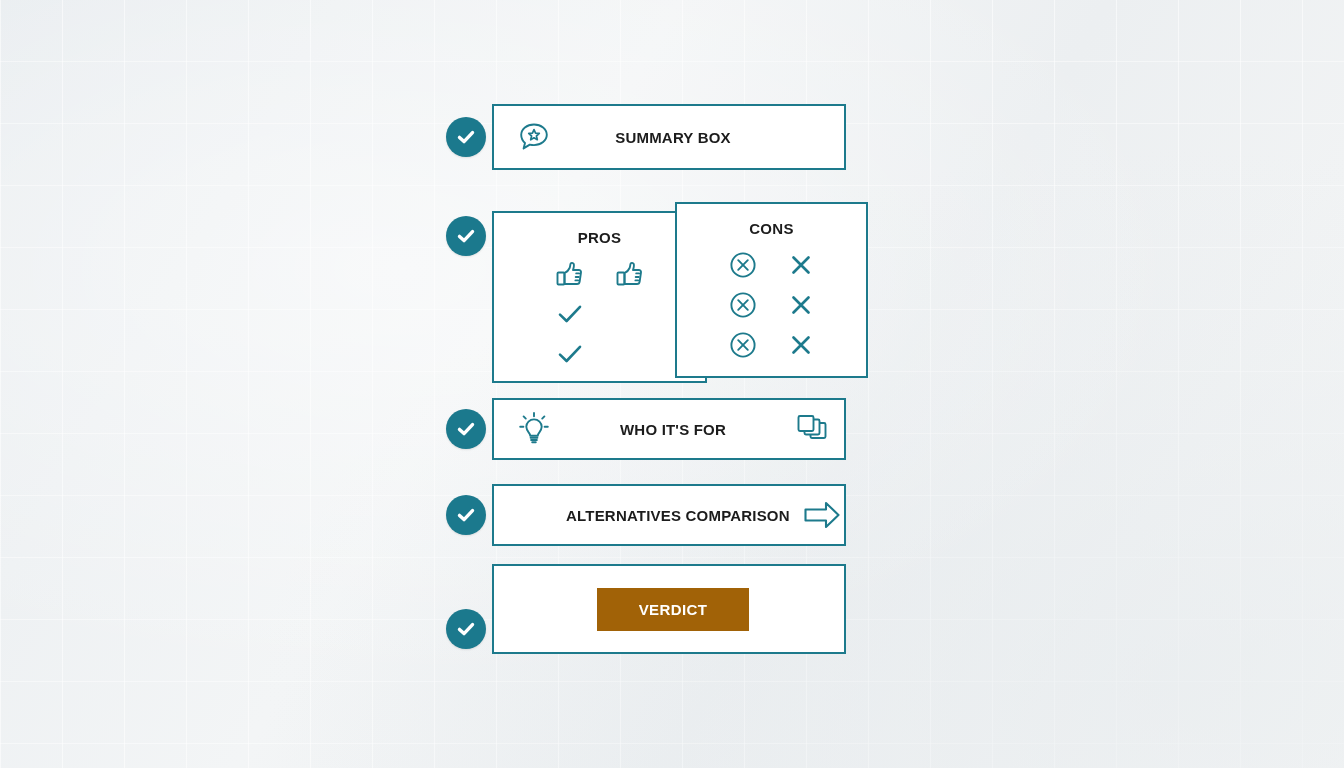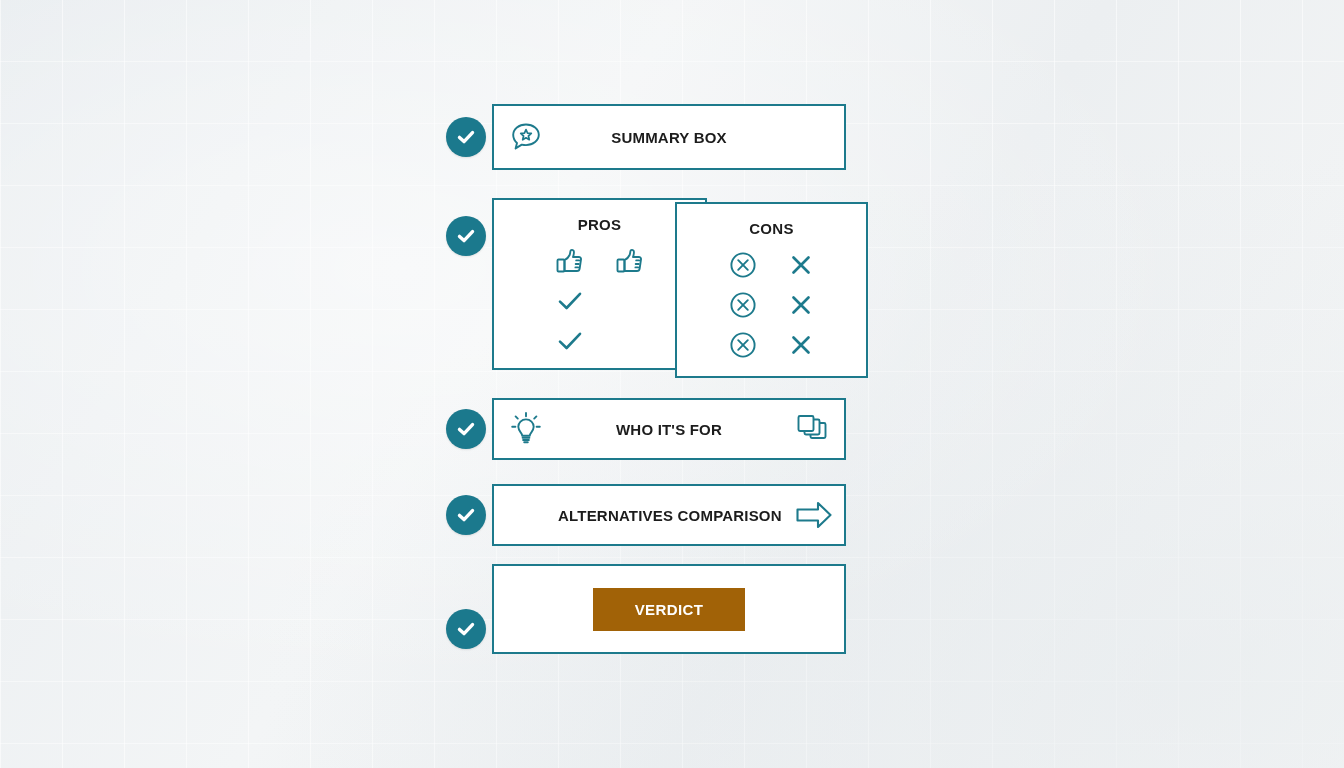--- a/index.html
+++ b/index.html
@@ -58,20 +58,21 @@
     box-shadow: 0 1px 2px rgba(0,0,0,0.10);
   }
   .badge svg { display: block; }
 
   
   .panel {
     position: absolute;
     background: #ffffff;
     border: 2px solid #1d7a8c;
     box-sizing: border-box;
+    padding-left: 8px;
   }
 
   .bar {
     left: 46px;
     width: 354px;
     display: flex;
     align-items: center;
     box-sizing: border-box;
   }
 
@@ -101,21 +102,21 @@
     top: 94px;
     width: 354px;
     height: 176px;
   }
   .pc-panel {
     position: absolute;
     background: #ffffff;
     border: 2px solid #1d7a8c;
     box-sizing: border-box;
   }
-  .pc-left  { left: 0;    top: 0; width: 215px; height: 172px; }
+  .pc-left  { left: 0;    top: 13px; width: 215px; height: 172px; }
   .pc-right { left: 183px; top: 4px; width: 193px; height: 176px; }
 
   .pc-inner {
     position: absolute;
     inset: 0;
     display: flex;
     flex-direction: column;
     align-items: center;
   }
   .pc-title {

